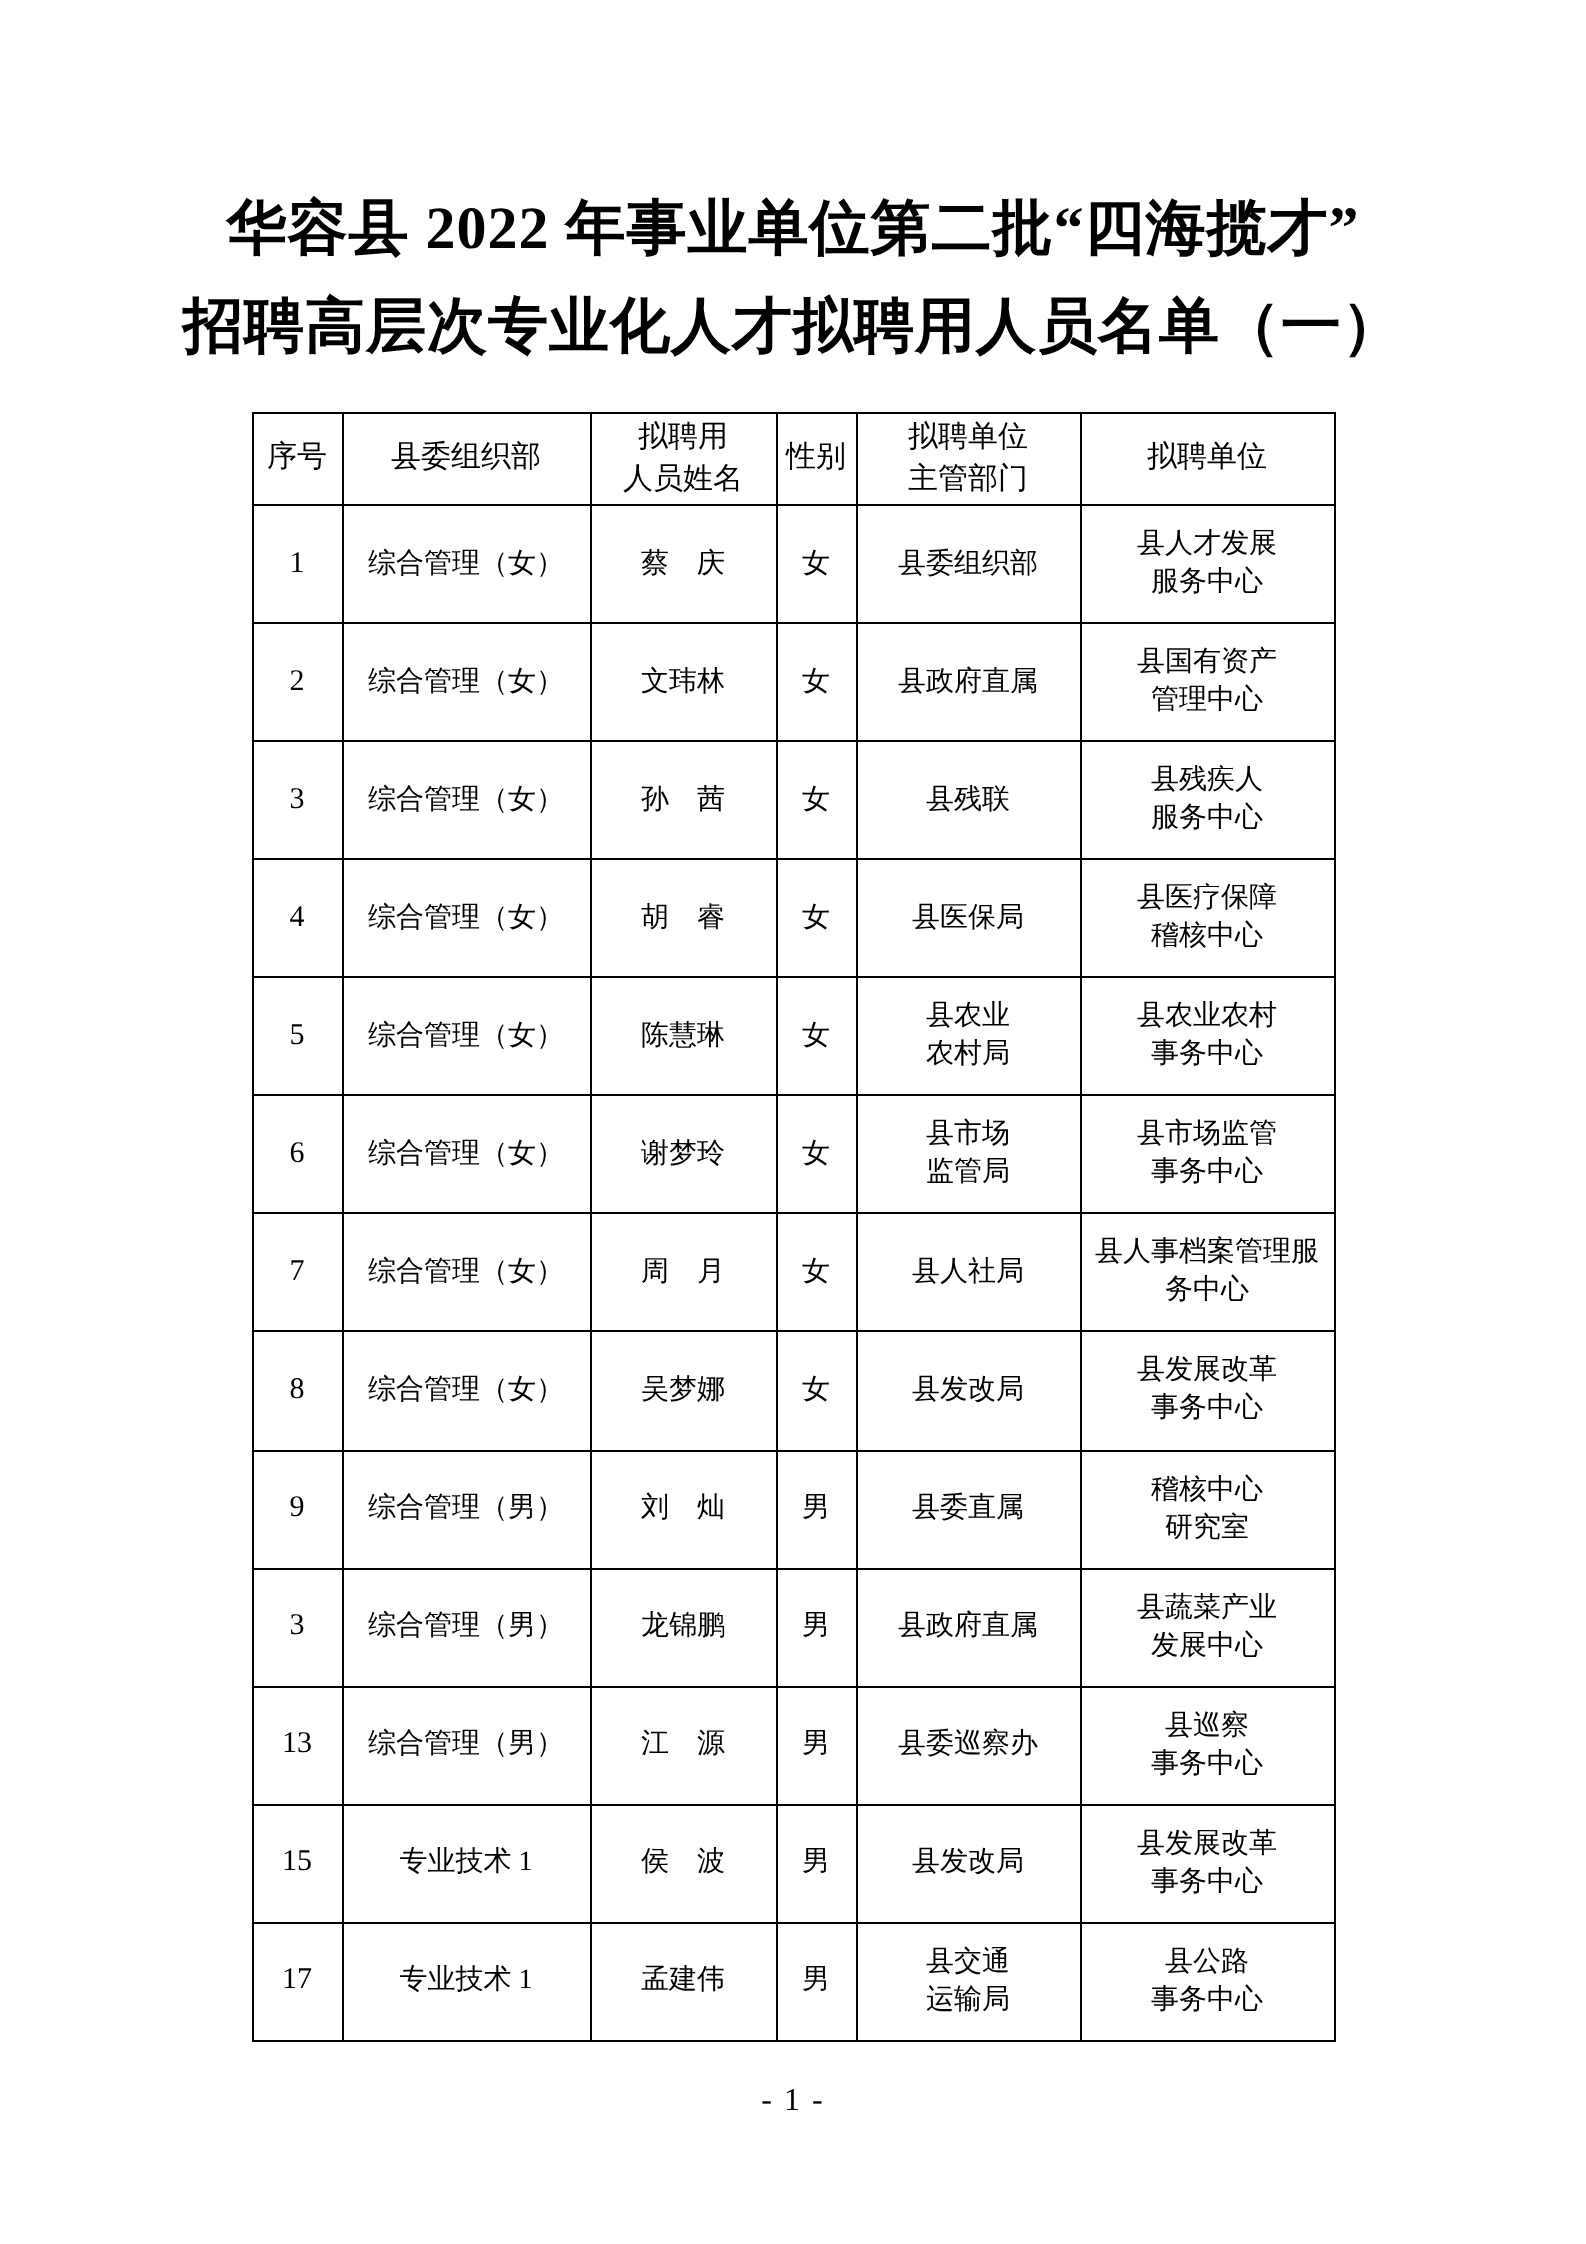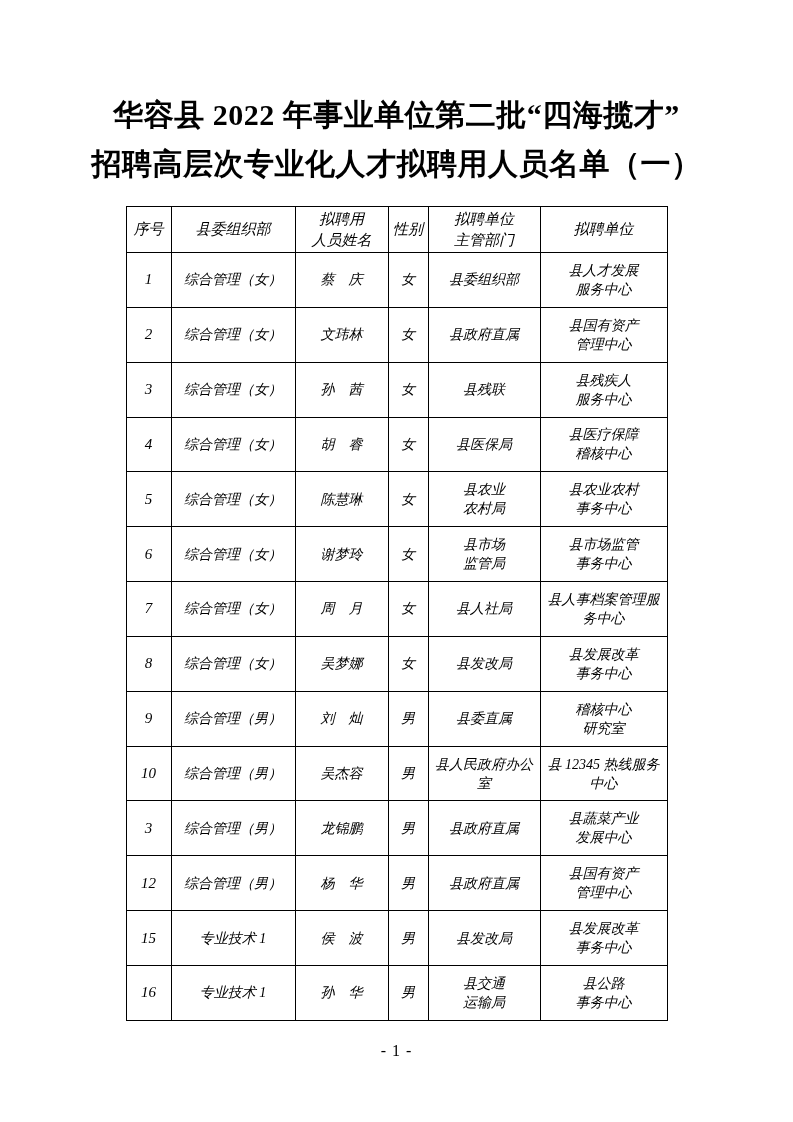--- a/index.html
+++ b/index.html
@@ -22,21 +22,20 @@
     line-height:49px;
     letter-spacing:0.5px;
   }
   .title-line{display:block;}
   table.doc-table{
     margin:0 auto;
     border-collapse:collapse;
     table-layout:fixed;
     width:541px;
     height:815px;
-    font-style:italic;
   }
   .doc-table th,.doc-table td{
     border:1px solid #000;
     text-align:center;
     vertical-align:middle;
     white-space:pre-line;
     padding:1px 2px;
     font-weight:normal;
     overflow:hidden;
   }
@@ -166,60 +165,50 @@
       <tr>
         <td class="seq">9</td>
         <td>综合管理（男）</td>
         <td>刘　灿</td>
         <td>男</td>
         <td>县委直属</td>
         <td>稽核中心
 研究室</td>
       </tr>
       <tr>
-        <td class="seq">10</td>
-        <td>综合管理（男）</td>
-        <td>吴杰容</td>
-        <td>男</td>
-        <td>县人民政府办公
-室</td>
-        <td>县 12345 热线服务
-中心</td>
-      </tr>
-      <tr>
         <td class="seq">3</td>
         <td>综合管理（男）</td>
         <td>龙锦鹏</td>
         <td>男</td>
         <td>县政府直属</td>
         <td>县蔬菜产业
 发展中心</td>
       </tr>
       <tr>
-        <td class="seq">12</td>
+        <td class="seq">13</td>
         <td>综合管理（男）</td>
-        <td>杨　华</td>
-        <td>男</td>
-        <td>县政府直属</td>
-        <td>县国有资产
-管理中心</td>
+        <td>江　源</td>
+        <td>男</td>
+        <td>县委巡察办</td>
+        <td>县巡察
+事务中心</td>
       </tr>
       <tr>
         <td class="seq">15</td>
         <td>专业技术 1</td>
         <td>侯　波</td>
         <td>男</td>
         <td>县发改局</td>
         <td>县发展改革
 事务中心</td>
       </tr>
       <tr>
-        <td class="seq">16</td>
+        <td class="seq">17</td>
         <td>专业技术 1</td>
-        <td>孙　华</td>
+        <td>孟建伟</td>
         <td>男</td>
         <td>县交通
 运输局</td>
         <td>县公路
 事务中心</td>
       </tr>
     </tbody>
   </table>
 
   <div class="footer">- 1 -</div>

